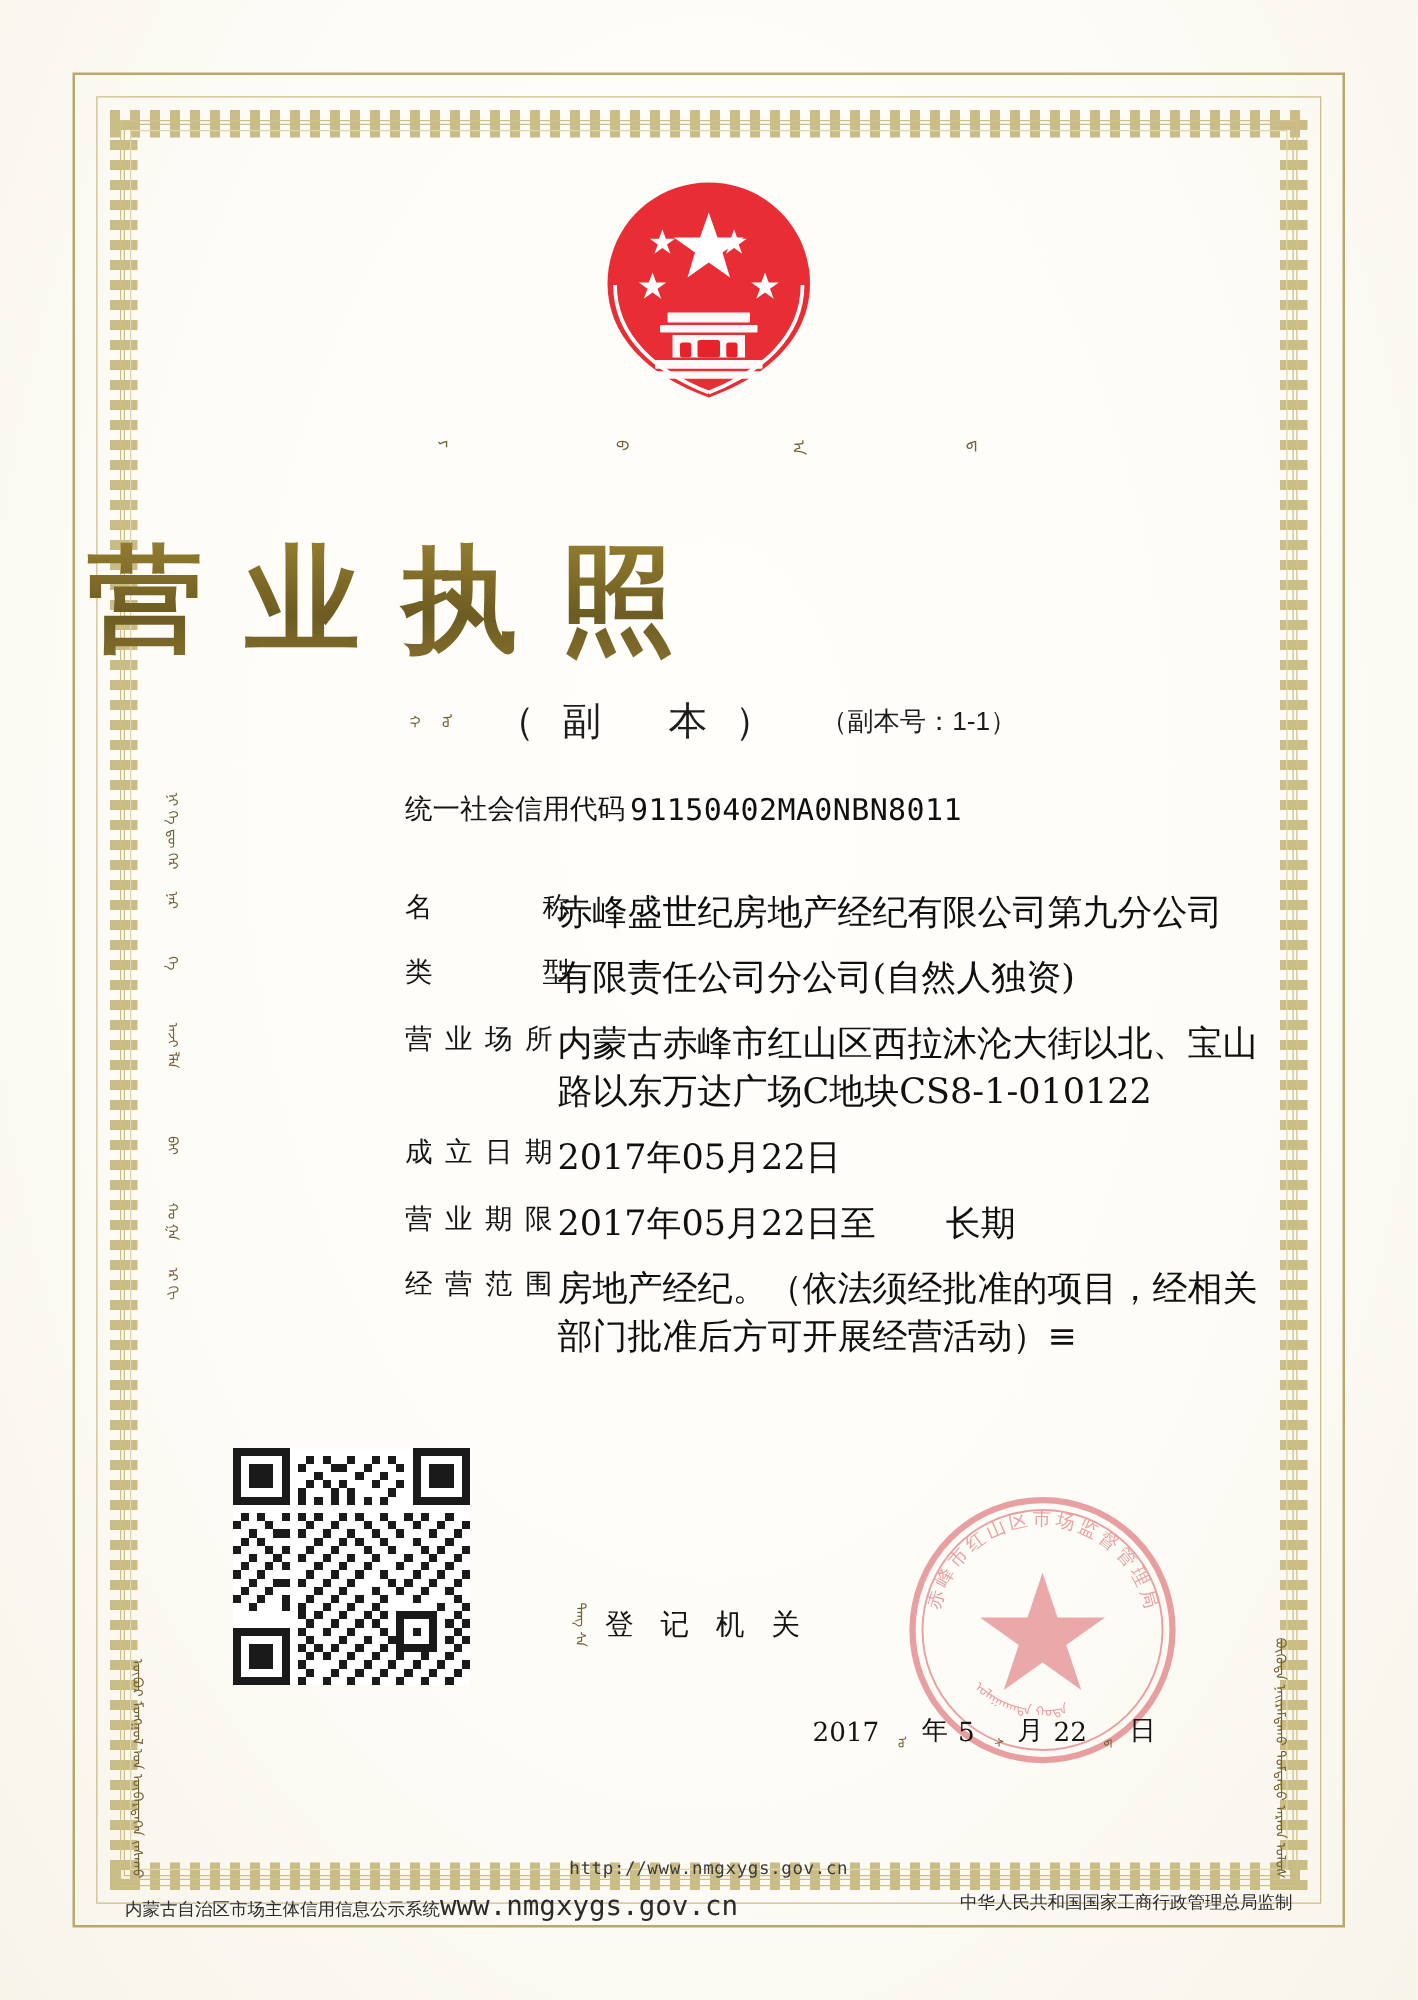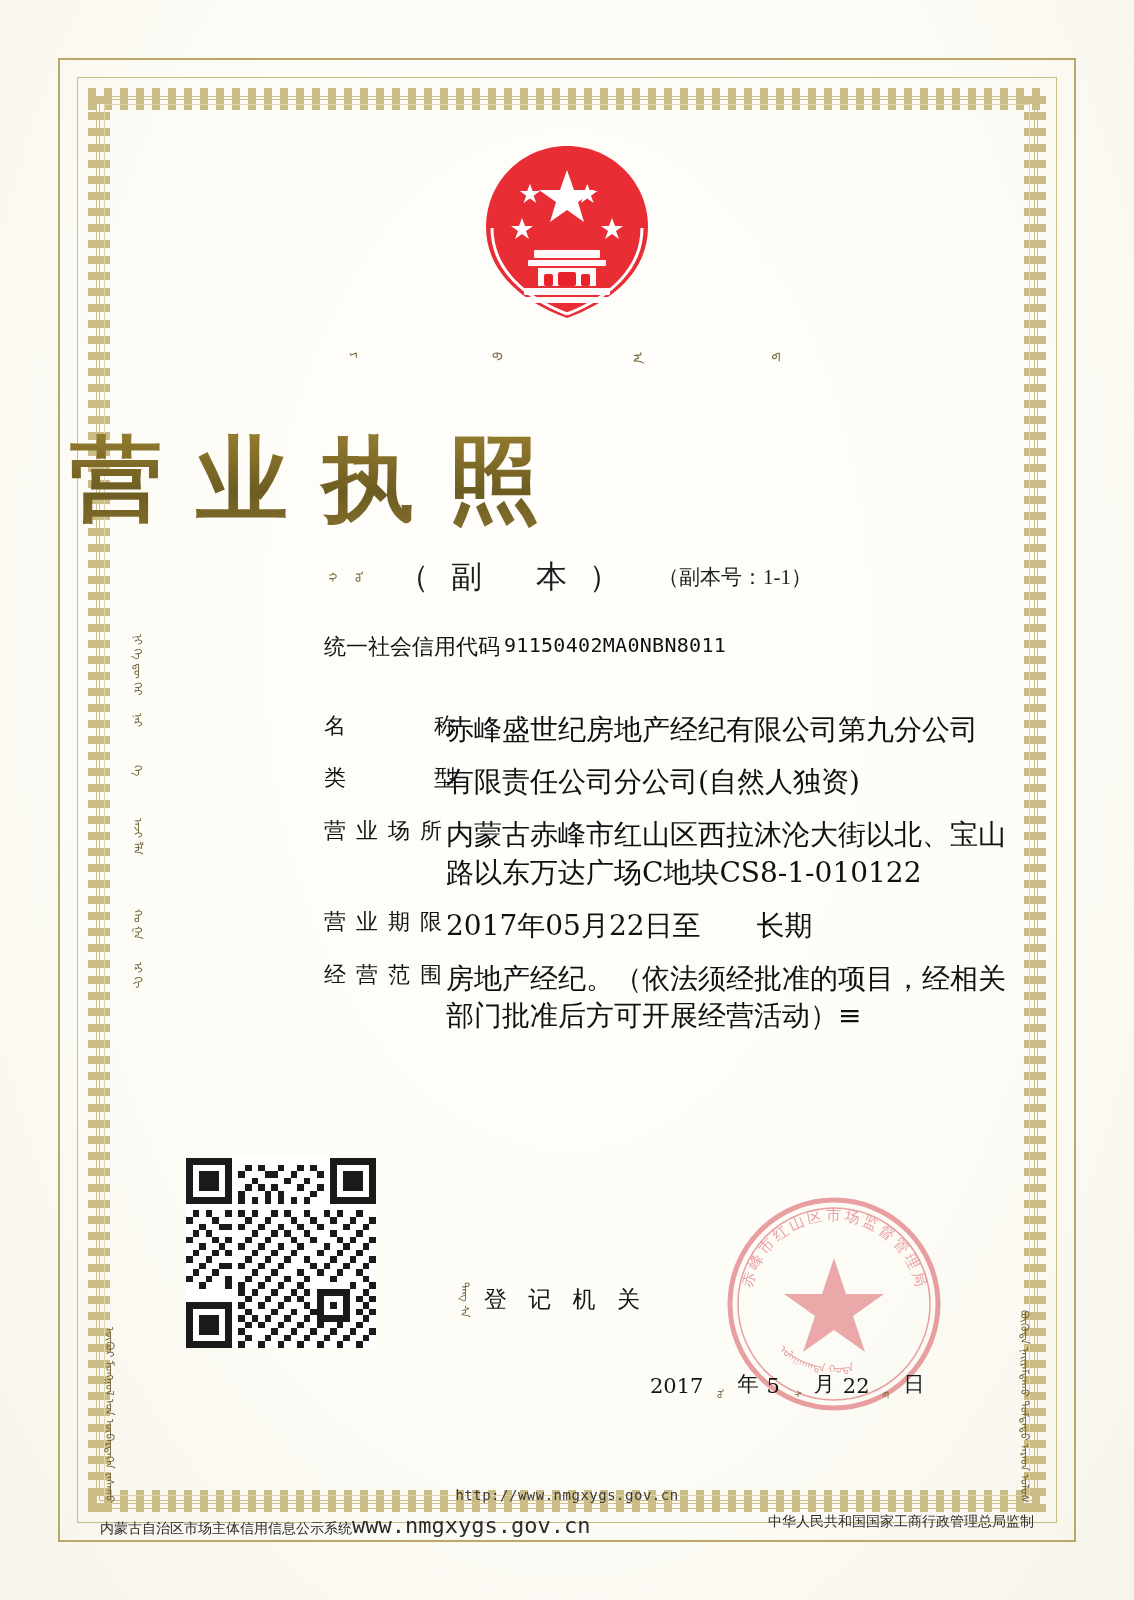--- a/index.html
+++ b/index.html
@@ -87,21 +87,21 @@
   .subline{
     position:absolute;top:556px;left:0;width:100%;
     display:flex;align-items:center;justify-content:center;
     gap:6px;color:#2a2a2a;
   }
   .sub-mongol{font-size:12px;color:#6f6134;}
   .sub-fuben{
     font-size:31px;letter-spacing:22px;text-indent:22px;
     font-family:"DejaVu Serif", serif;color:#1d1d1d;
   }
-  .sub-num{font-size:21px;font-family:Liberation Serif, serif;color:#1d1d1d;margin-left:10px;}
+  .sub-num{font-size:21px;font-family:Liberation Sans, sans-serif;color:#1d1d1d;margin-left:10px;}
 
   
   .fields{
     position:absolute;left:128px;top:630px;width:890px;
   }
   .row{
     display:flex;align-items:flex-start;
     margin-bottom:13px;
     min-height:30px;
   }
@@ -121,21 +121,21 @@
   .lab-w8{width:118px;display:inline-block;text-align:justify;text-align-last:justify;}
   .row-value{
     flex:1;
     font-size:28px;color:#101010;
     font-family:"DejaVu Serif", serif;
     line-height:1.35;
     padding-left:4px;
     padding-top:2px;
     word-break:break-all;
   }
-  .code-row .row-value{font-size:20px;letter-spacing:.3px;}
+  .code-row .row-value{font-size:24px;letter-spacing:.3px;}
   .mono{font-family:"DejaVu Sans Mono", monospace;font-size:22px;}
 
   
   .qr{
     position:absolute;left:186px;top:1158px;width:190px;height:190px;
   }
   
   .registry{
     position:absolute;left:455px;top:1282px;
     display:flex;align-items:center;gap:10px;
@@ -266,20 +266,27 @@
 
     <div class="row">
       <div class="row-mongol">
         <span class="mongol-v">ᠠᠵᠢ ᠯᠯᠠ</span>
       </div>
       <div class="row-label"><span class="lab-w8">营 业 场 所</span></div>
       <div class="row-value">内蒙古赤峰市红山区西拉沐沦大街以北、宝山路以东万达广场C地块CS8-1-010122</div>
     </div>
 
 
+    <div class="row">
+      <div class="row-mongol">
+        <span class="mongol-v">ᠪᠠᠢ</span>
+      </div>
+      <div class="row-label"><span class="lab-w8">成 立 日 期</span></div>
+      <div class="row-value">2017年05月22日</div>
+    </div>
 
     <div class="row">
       <div class="row-mongol">
         <span class="mongol-v">ᠬᠤ ᠭᠠ</span>
       </div>
       <div class="row-label"><span class="lab-w8">营 业 期 限</span></div>
       <div class="row-value">2017年05月22日至　　长期</div>
     </div>
 
     <div class="row">

